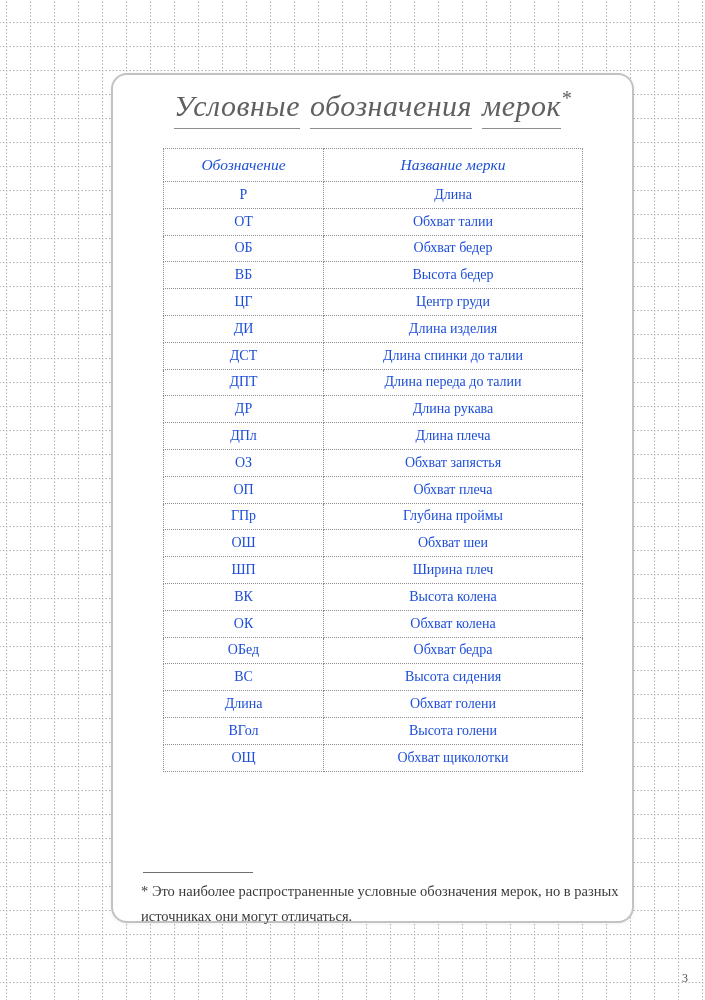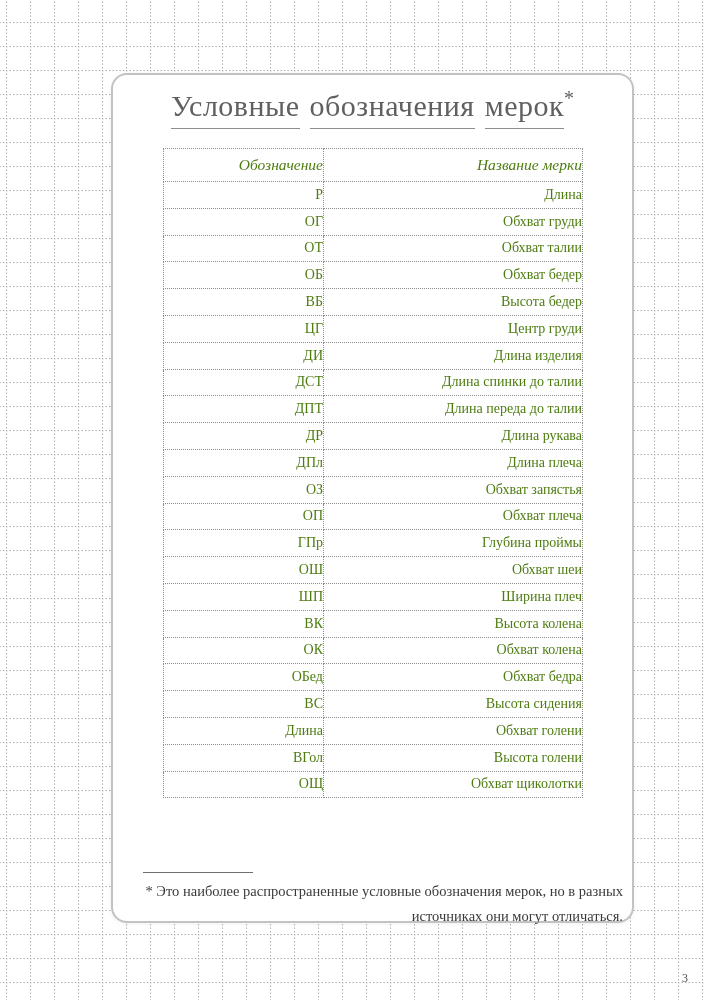--- a/index.html
+++ b/index.html
@@ -10,46 +10,46 @@
   }
   #grid{position:absolute;top:0;left:0;display:block;}
   .card{
     position:absolute;left:111px;top:73px;width:523px;height:850px;
     box-sizing:border-box;background:#ffffff;
     border:2px solid #c2c2c2;border-radius:16px;
     box-shadow:0 1px 4px rgba(0,0,0,.06);
   }
   .title{
     position:absolute;top:12px;left:0;width:100%;margin:0;
-    text-align:center;font-weight:normal;
+    text-align:center;font-style:italic;font-weight:normal;
     font-size:30px;letter-spacing:.5px;color:#606060;white-space:nowrap;
   }
   .title .w{border-bottom:1px solid #8d8d8d;padding-bottom:6px;}
   .title .w + .w{margin-left:10px;}
   .title sup{font-size:20px;vertical-align:super;letter-spacing:0;}
   table.m{
     position:absolute;top:73px;left:50px;width:420px;
     border-collapse:collapse;table-layout:fixed;
   }
   .m th,.m td{
-    border:1px dotted #8d8d8d;text-align:right;vertical-align:middle;
-    padding:0;color:#4d7c0f;overflow:hidden;
+    border:1px dotted #8d8d8d;text-align:center;vertical-align:middle;
+    padding:0;color:#1d4ed8;overflow:hidden;
   }
   .m th{height:32px;font-weight:normal;font-style:italic;font-size:15.5px;}
   .m td{height:25.8px;font-size:14px;}
   .m col.c1{width:160px;}
   .fn-rule{
     position:absolute;top:797px;left:30px;width:110px;
     border-top:1px solid #6f6f6f;
   }
   .fn{
     position:absolute;top:804px;left:28px;width:482px;margin:0;
     font-size:14.5px;line-height:25px;color:#3a3a3a;
   }
-  .fn span{display:block;text-align:right;}
+  .fn span{display:block;}
   .pagenum{
     position:absolute;left:682px;top:971px;
     font-size:12px;color:#4a4a4a;
   }
 </style>
 </head>
 <body>
 
 <svg id="grid" width="705" height="1000" xmlns="http://www.w3.org/2000/svg">
   <defs>
@@ -73,24 +73,20 @@
     <thead>
       <tr>
         <th>Обозначение</th>
         <th>Название мерки</th>
       </tr>
     </thead>
     <tbody id="tbody">
         <tr>
           <td>Р</td>
           <td>Длина</td>
-        </tr>
-        <tr>
-          <td>ОГ</td>
-          <td>Обхват груди</td>
         </tr>
         <tr>
           <td>ОТ</td>
           <td>Обхват талии</td>
         </tr>
         <tr>
           <td>ОБ</td>
           <td>Обхват бедер</td>
         </tr>
         <tr>

